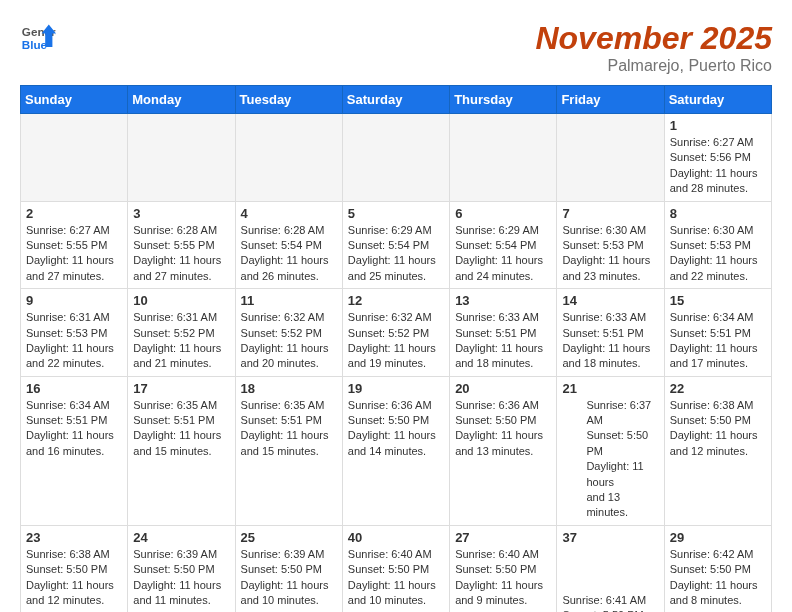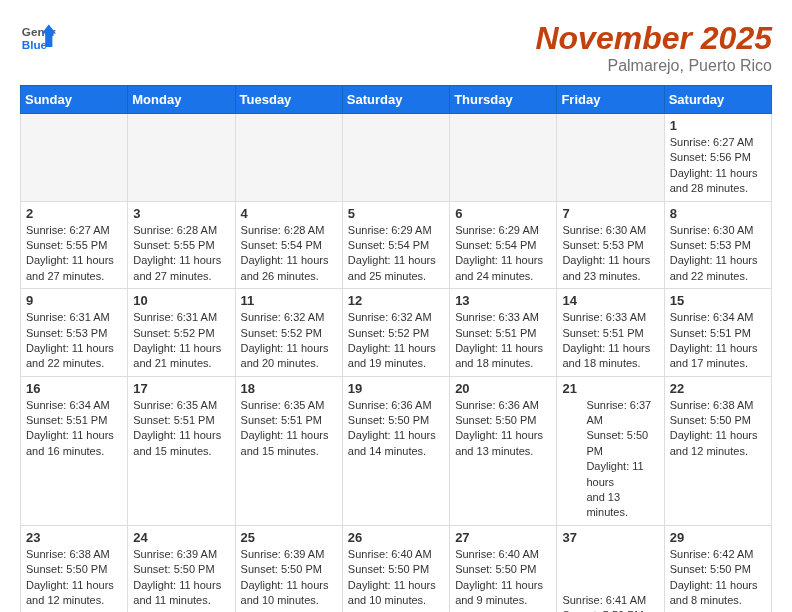--- a/index.html
+++ b/index.html
@@ -295,21 +295,21 @@
 and 11 minutes.</div>
         </td>
         <td>
           <span class="day-number">25</span>
           <div class="day-info" style="white-space: pre-line;">Sunrise: 6:39 AM
 Sunset: 5:50 PM
 Daylight: 11 hours
 and 10 minutes.</div>
         </td>
         <td>
-          <span class="day-number">26</span>
+          <span class="day-number">40</span>
           <div class="day-info" style="white-space: pre-line;">Sunrise: 6:40 AM
 Sunset: 5:50 PM
 Daylight: 11 hours
 and 10 minutes.</div>
         </td>
         <td>
           <span class="day-number">27</span>
           <div class="day-info" style="white-space: pre-line;">Sunrise: 6:40 AM
 Sunset: 5:50 PM
 Daylight: 11 hours

